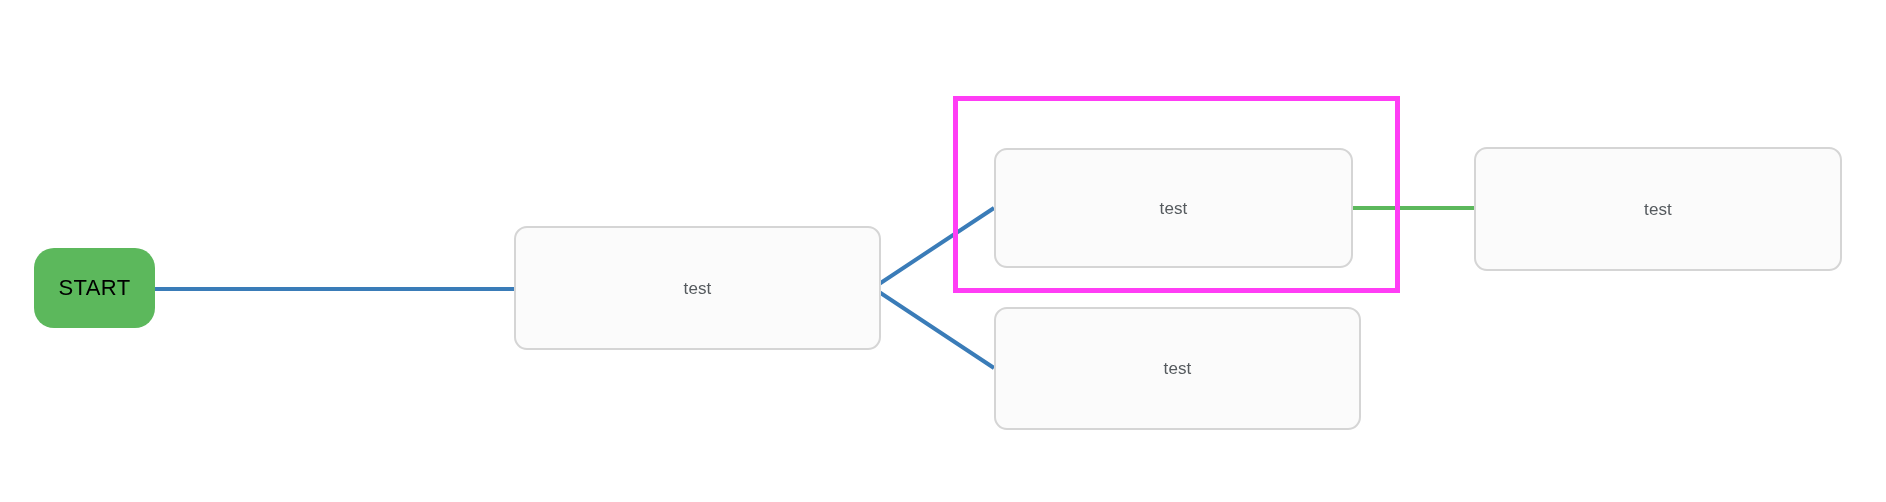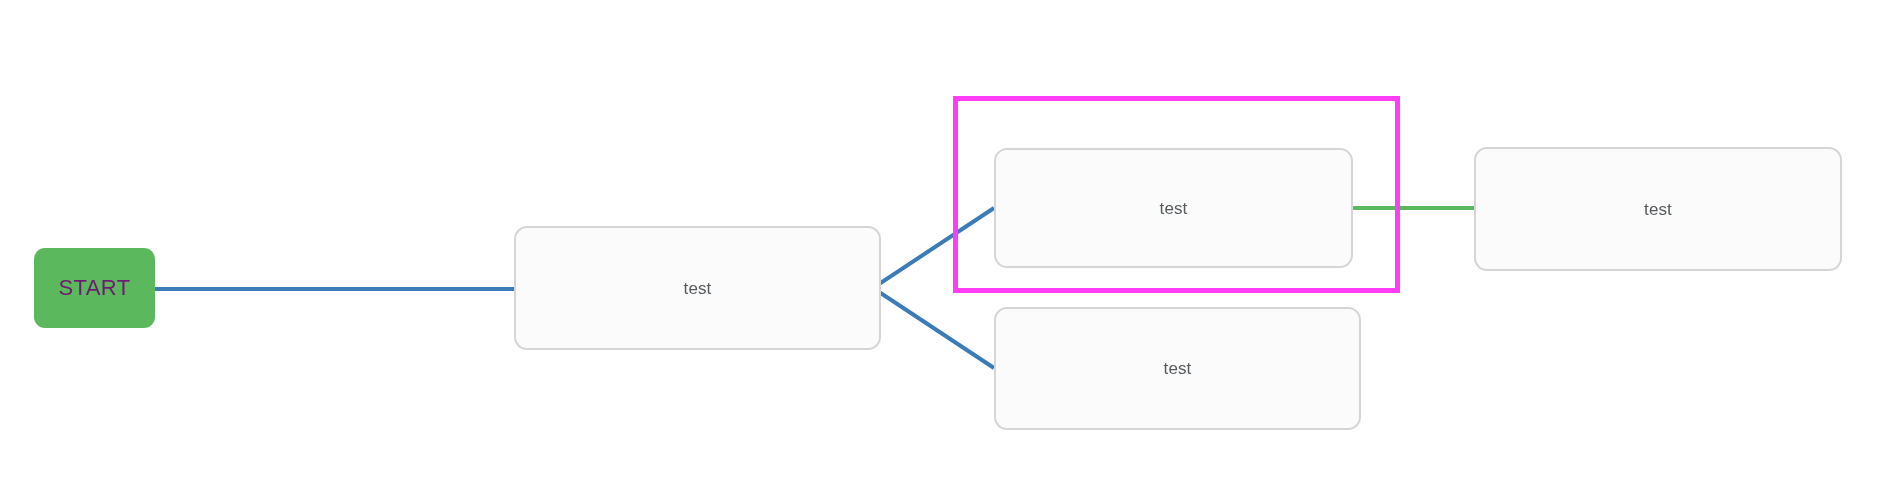--- a/index.html
+++ b/index.html
@@ -67,21 +67,21 @@
 
 <div id="canvas" style="width: 1886px; height: 502px; background: rgb(255, 255, 255);">
 
   <svg id="edge-layer" viewBox="0 0 1886 502" width="1886" height="502" xmlns="http://www.w3.org/2000/svg">
     <polyline fill="none" points="155,289 514,289" stroke="#3a7cb8" stroke-width="4" stroke-linecap="butt"></polyline>
     <polyline fill="none" points="881,288 873,288 994,208" stroke="#3a7cb8" stroke-width="4" stroke-linecap="butt" stroke-linejoin="miter"></polyline>
     <polyline fill="none" points="881,288 873,288 994,368" stroke="#3a7cb8" stroke-width="4" stroke-linecap="butt" stroke-linejoin="miter"></polyline>
     <polyline fill="none" points="1353,208 1474,208" stroke="#5cb85c" stroke-width="4" stroke-linecap="butt"></polyline>
   </svg>
 
-  <div class="node node-start" style="left: 34px; top: 248px; width: 121px; height: 80px; background: rgb(92, 184, 92); color: #701a75;">
+  <div class="node node-start" style="left: 34px; top: 248px; width: 121px; height: 80px; background: rgb(92, 184, 92); color: #000000; border-radius: 20px;">
     <span class="node-label">START</span>
   </div>
 
   <div class="node node-task" style="left: 514px; top: 226px; width: 367px; height: 124px; background: rgb(251, 251, 251); border-color: rgb(213, 213, 213); color: rgb(85, 90, 94);">
     <span class="node-label">test</span>
   </div>
 
   <div class="node node-task" style="left: 994px; top: 148px; width: 359px; height: 120px; background: rgb(251, 251, 251); border-color: rgb(213, 213, 213); color: rgb(85, 90, 94);">
     <span class="node-label">test</span>
   </div>

